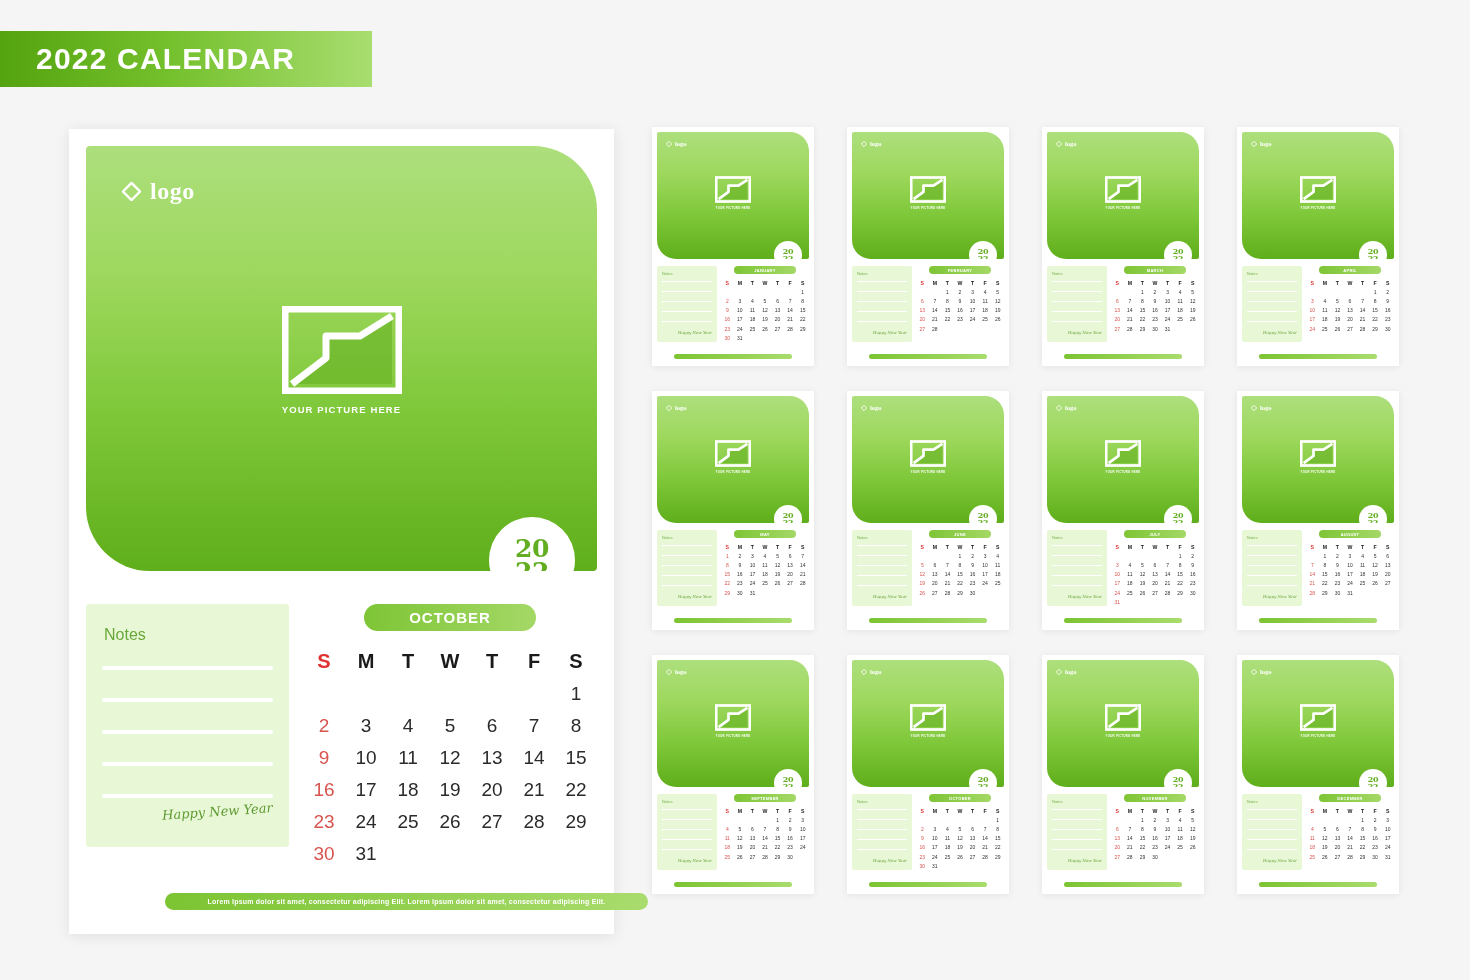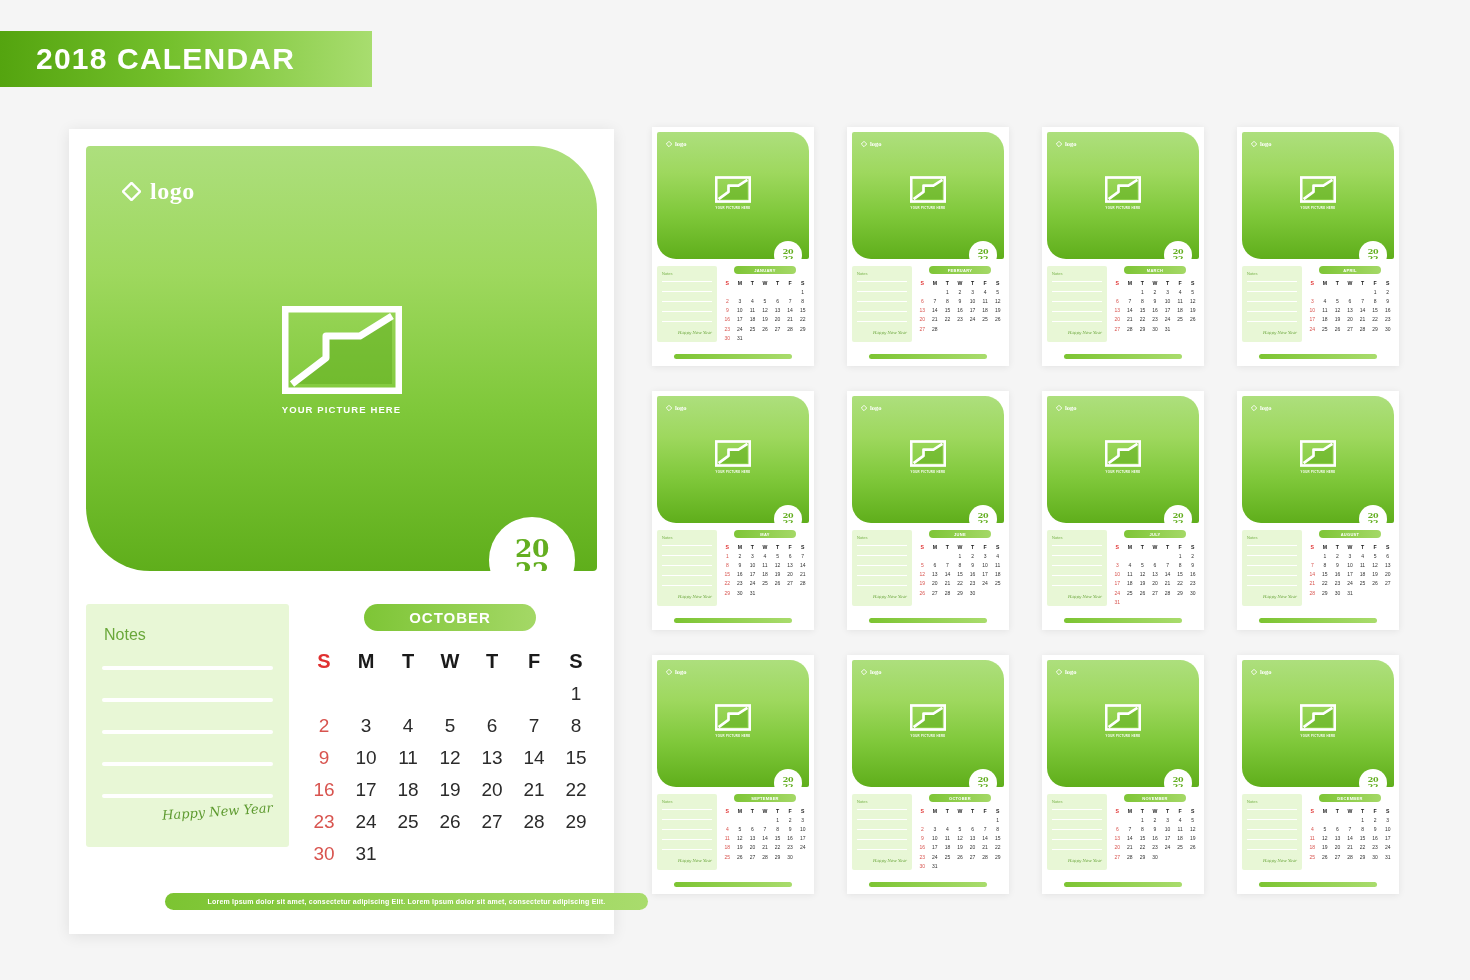--- a/index.html
+++ b/index.html
@@ -208,21 +208,21 @@
     background: linear-gradient(90deg, #7cc432 0%, #a9dc6d 100%);
     border-radius: 3px;
   }
 </style>
 </head>
 <body>
 
 <div id="stage">
 
   <div id="header-banner">
-    <div id="header-title">2018 CALENDAR</div>
+    <div id="header-title">2022 CALENDAR</div>
   </div>
 
   <div id="main-card">
 
     <div class="hero">
       <div class="hero-logo">
         <svg class="diamond-icon" viewBox="0 0 20 20">
           <path d="M10 1 L19 10 L10 19 L1 10 Z" fill="none" stroke="#ffffff" stroke-width="2.6"></path>
         </svg>
         <span class="hero-logo-text">logo</span>

